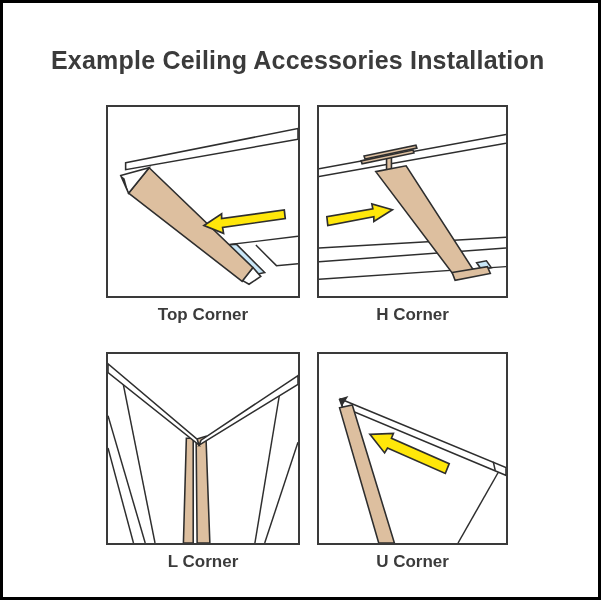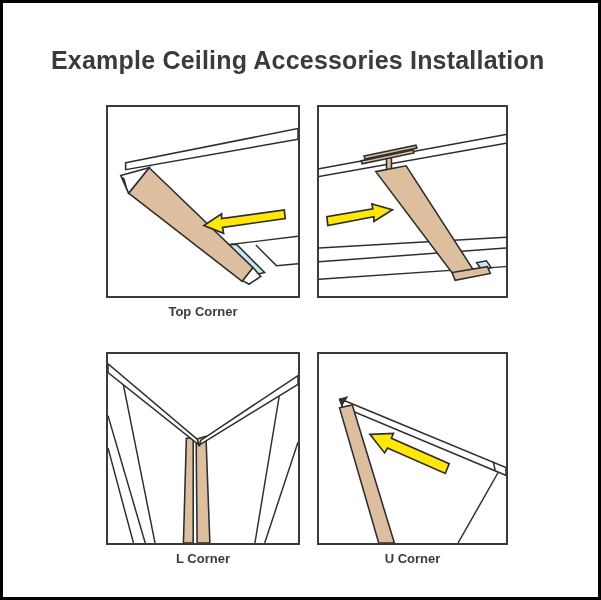--- a/index.html
+++ b/index.html
@@ -15,21 +15,21 @@
     font-size:25px; font-weight:700; letter-spacing:0.2px;
     color:var(--text-dark,#3b3b3b); line-height:1.1; white-space:nowrap;
   }
   .panel {
     position:absolute; box-sizing:border-box;
     border:2px solid var(--panel-border,#3a3a3a);
     background:#fff;
   }
   .panel svg { display:block; width:100%; height:100%; }
   .plabel {
-    position:absolute; font-size:13px; font-weight:700;
+    position:absolute; font-size:17px; font-weight:700;
     color:var(--text-dark,#3b3b3b); text-align:center; line-height:1.15;
     white-space:nowrap;
   }
   .p1 { left:103px; top:102px; width:194px; height:193px; }
   .p2 { left:314px; top:102px; width:191px; height:193px; }
   .p3 { left:103px; top:349px; width:194px; height:193px; }
   .p4 { left:314px; top:349px; width:191px; height:193px; }
   .l1 { left:103px; top:302px; width:194px; }
   .l2 { left:314px; top:302px; width:191px; }
   .l3 { left:103px; top:549px; width:194px; }
@@ -99,16 +99,17 @@
       <polygon class="shp white" points="22,46 191,116 191,124 24,54"></polygon>
       <line class="ln" x1="178" y1="110" x2="180" y2="119"></line>
       <line class="ln" x1="183" y1="121" x2="142" y2="193"></line>
       <polygon class="shp tan" points="21,55 34,52 77,193 61,193"></polygon>
       <polygon class="dark" points="20,46 30,43 23,54"></polygon>
       <polygon class="arrow" points="52,82 76,81 74,86 133,112 129,122 70,96 67,101"></polygon>
     </svg>
   </div>
 
   <div class="plabel l1">Top Corner</div>
+  <div class="plabel l2">H Corner</div>
   <div class="plabel l4">U Corner</div>
   <div class="plabel l3">L Corner</div>
 
 </div>
 
 </body></html>

